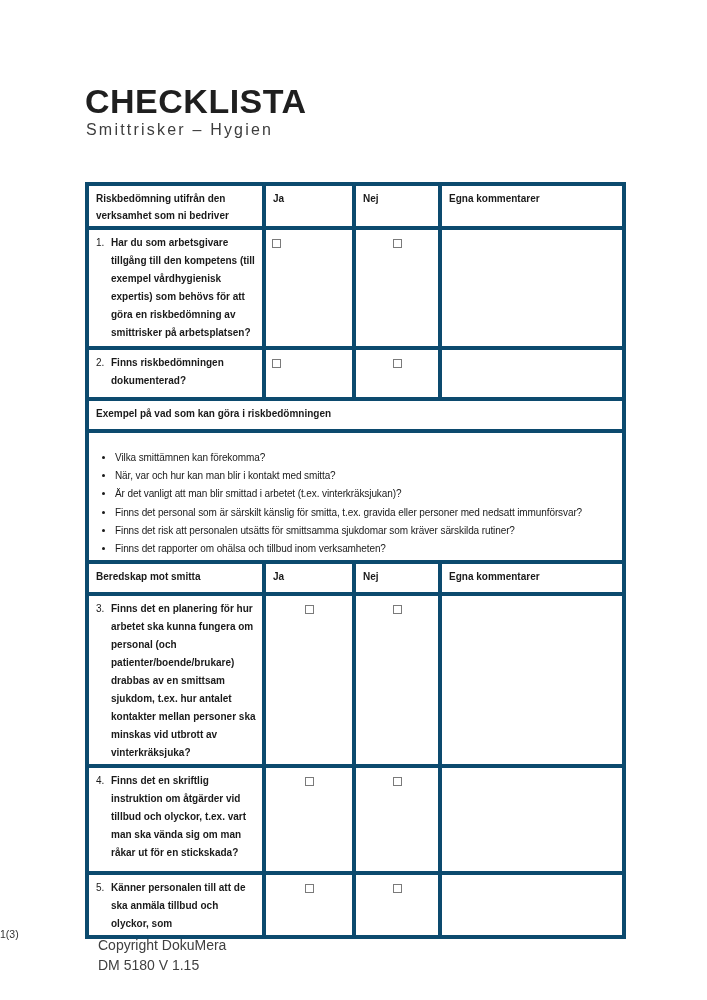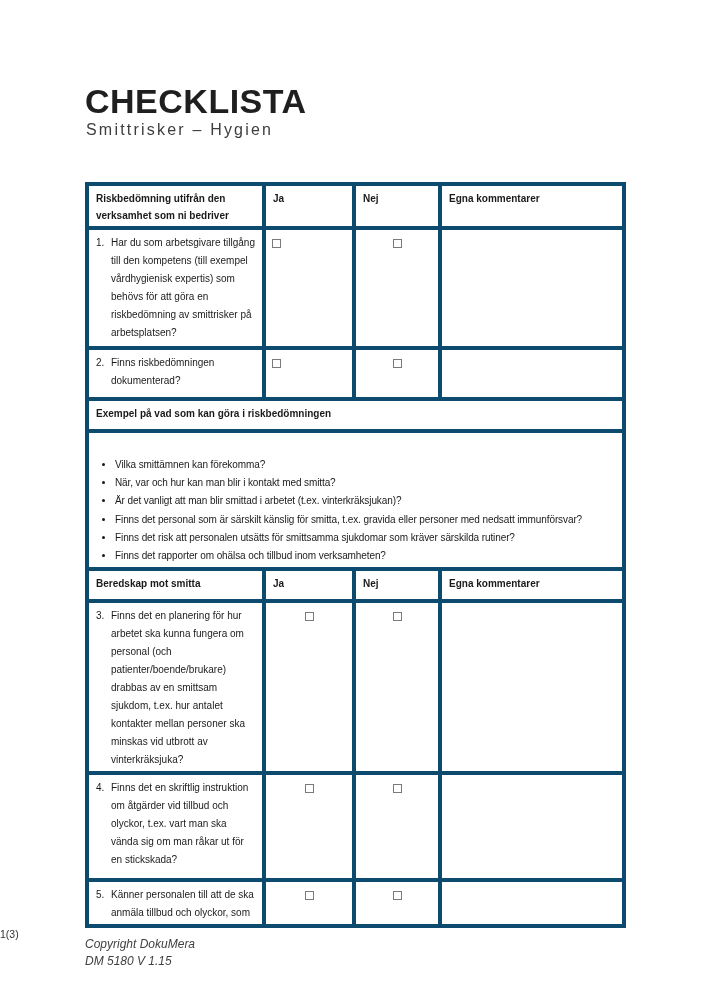--- a/index.html
+++ b/index.html
@@ -46,40 +46,40 @@
   tr.r2   td { height: 51px; }
   tr.rex  th { height: 32px; }
   tr.rbul td { height: 120px; }
   tr.rh2  td, tr.rh2 th { height: 32px; }
   tr.r3   td { height: 153px; }
   tr.r4   td { height: 107px; }
   tr.r5   td { height: 38px; }
 
   .q { display: flex; align-items: flex-start; }
   .q .num { flex: 0 0 15px; }
-  .q .qt  { flex: 1 1 auto; }
+  .q .qt  { flex: 1 1 auto; font-weight: bold; }
 
   .cb {
     display: inline-block; width: 9px; height: 9px;
     border: 1px solid #7a7a7a; background: #fff;
     margin-top: 5px; cursor: pointer;
   }
   td.cbl { text-align: left;  padding-left: 6px; }
   td.cbc { text-align: center; }
 
-  ul.bullets { margin: 19px 0 0 0; padding: 0 6px 0 19px; letter-spacing: -0.1px; }
+  ul.bullets { margin: 12px 0 0 0; padding: 0 6px 0 19px; letter-spacing: -0.1px; }
   ul.bullets li { line-height: 1.82; }
 
   .pagenum {
     position: absolute; left: 0; right: 0; top: 928px;
     font-size: 10.5px; color: #333;
   }
   .copyright {
-    position: absolute; left: 85px; top: 936px;
-    font-size: 12px; line-height: 1.4; color: #404040; font-style: italic;
+    position: absolute; left: 98px; top: 936px;
+    font-size: 14px; line-height: 1.4; color: #404040;
   }
 </style>
 </head>
 <body>
 
 <div class="page">
 
   <div class="title">CHECKLISTA</div>
   <div class="subtitle">Smittrisker – Hygien</div>
 

